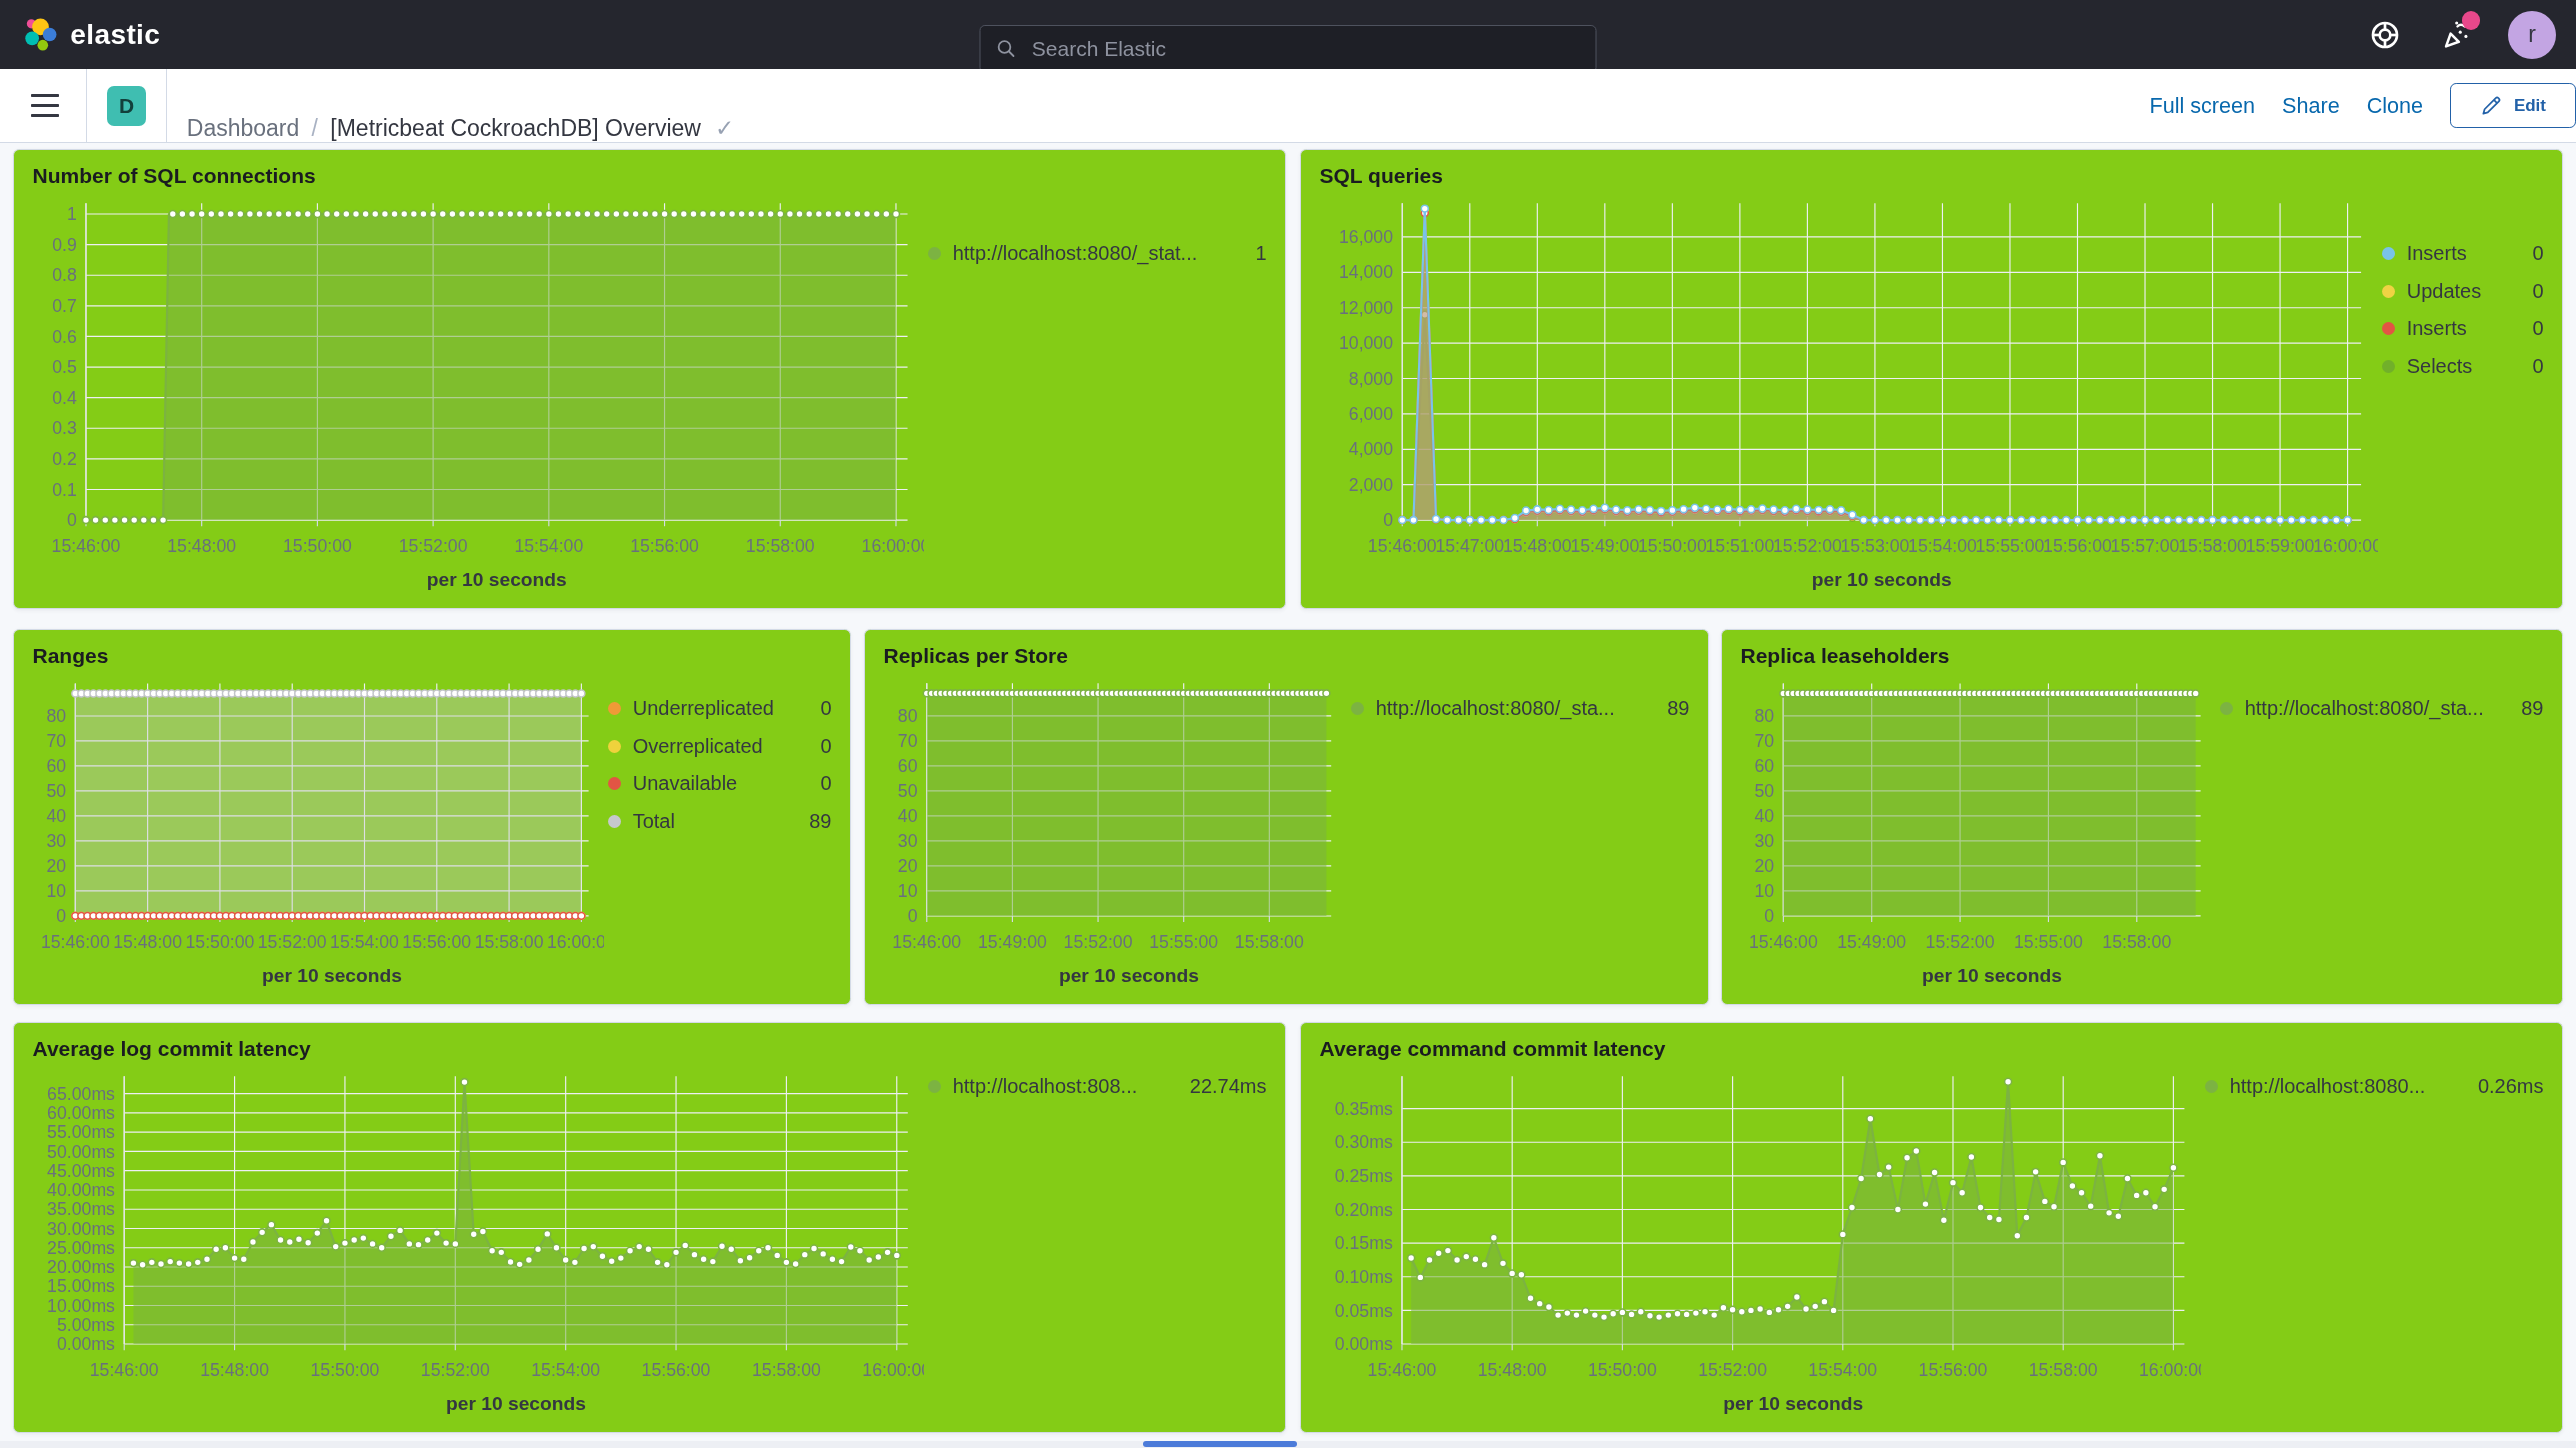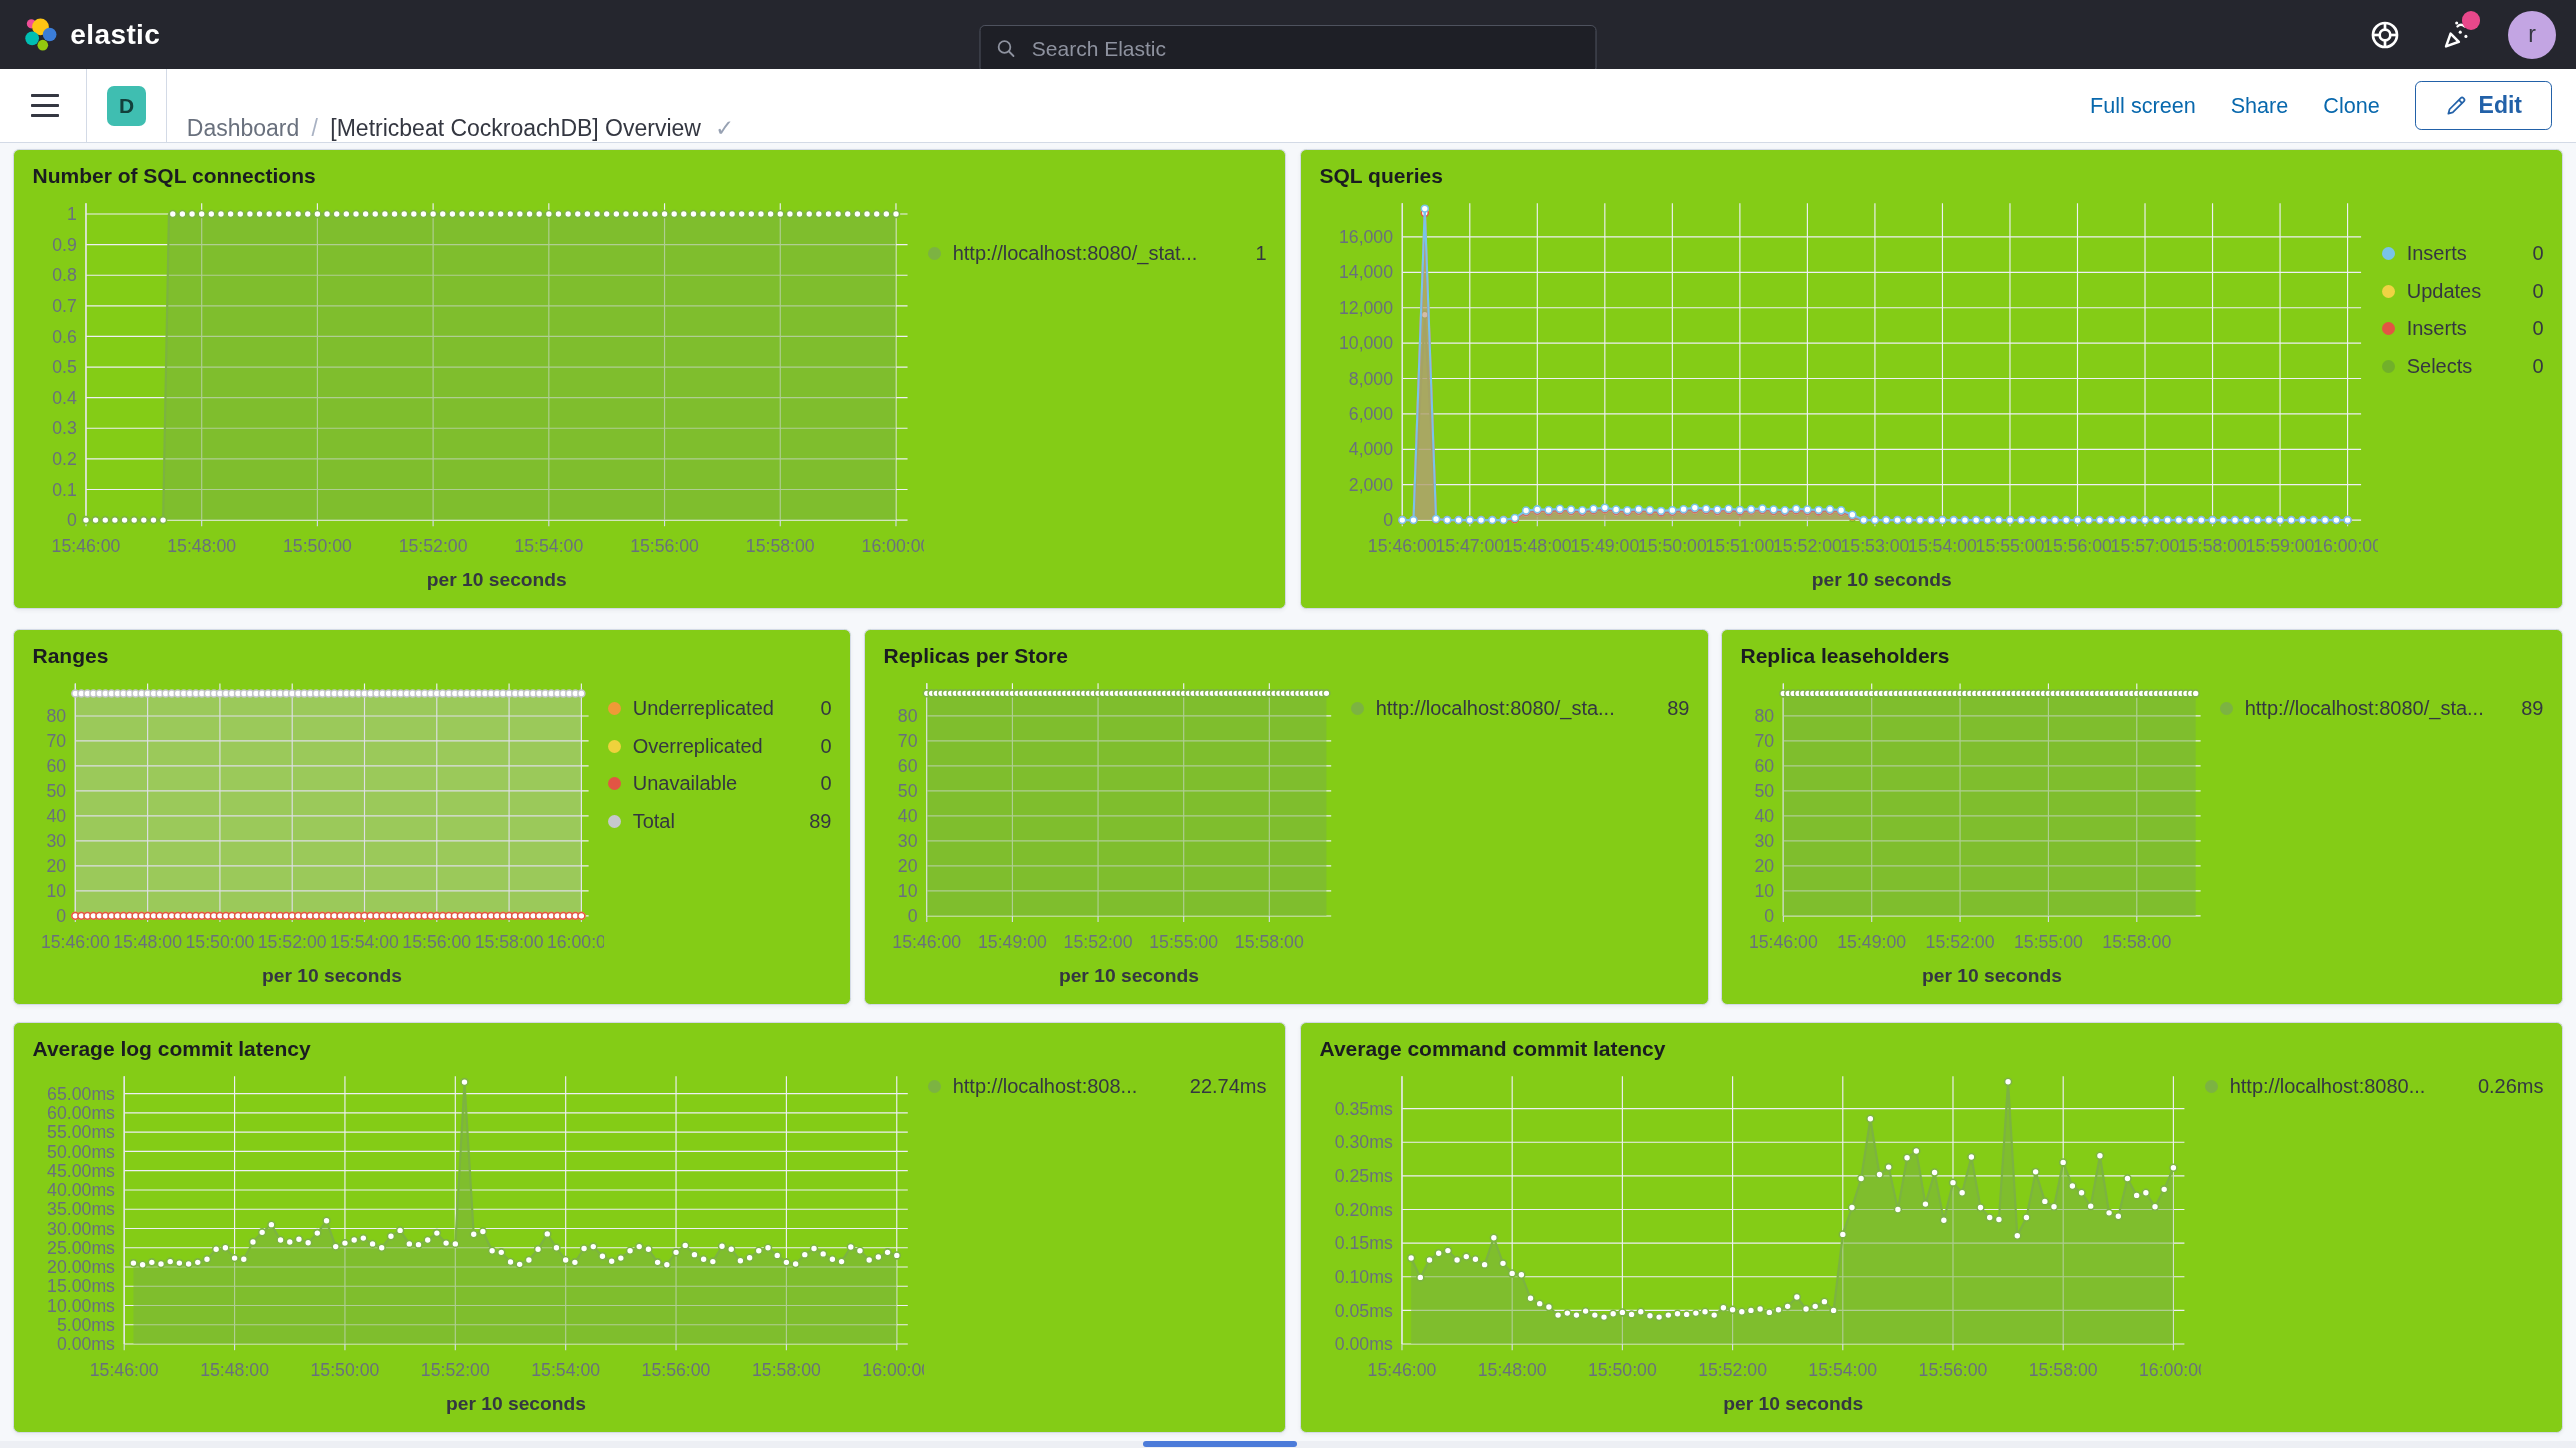--- a/index.html
+++ b/index.html
@@ -26,24 +26,24 @@
   .menu-btn{margin-left:26px;display:flex;flex-direction:column;gap:7px;cursor:pointer;padding:4.6px;}
   .menu-btn span{display:block;width:28px;height:3.1px;background:#343741;border-radius:0.8px;}
   .vdiv{width:0.8px;height:74px;background:#D3DAE6;margin-left:23px;}
   .space-avatar{width:39px;height:40px;border-radius:7px;background:#3FBEB1;color:#12403B;font-size:21px;font-weight:600;
                 display:flex;align-items:center;justify-content:center;margin:0 20px;cursor:pointer;}
   .crumbs{display:flex;align-items:center;margin-left:20px;font-size:23px;margin-top:45px;}
   .crumb-link{color:#69707D;cursor:pointer;}
   .crumb-sep{color:#A9B2C3;margin:0 12.3px;}
   .crumb-title{color:#343741;font-weight:500;}
   .check{color:#98A2B3;font-size:23px;margin-left:14px;}
-  .tbar-right{margin-left:auto;display:flex;align-items:center;gap:35px;margin-right:24px;}
+  .tbar-right{margin-left:auto;display:flex;align-items:center;gap:27px;margin-right:0;}
   .tlink{color:#0868AD;font-size:21.6px;cursor:pointer;}
   .edit-btn{display:flex;align-items:center;gap:10.8px;border:1.5px solid #2261A8;border-radius:6.2px;background:#FFFFFF;
-            color:#2261A8;font-size:23px;font-weight:600;padding:10px 29px;cursor:pointer;}
+            color:#2261A8;font-size:17px;font-weight:600;padding:10px 29px;cursor:pointer;}
 
   
   .panel{position:absolute;background:#84cc16;border:0.8px solid #D3DAE6;border-radius:6.2px;
          box-shadow:0 1.5px 3.9px rgba(52,55,65,.06);padding:14px 18.5px;box-sizing:border-box;
          display:flex;flex-direction:column;}
   .panel h3{margin:0 0 3.1px 0;font-size:21px;font-weight:700;color:#1A1C21;}
   .chart-row{flex:1;display:flex;min-height:0;}
   svg.chart{flex:1;min-width:0;height:100%;display:block;}
   .legend{flex:none;display:flex;flex-direction:column;gap:14.7px;font-size:20px;color:#343741;box-sizing:border-box;padding-left:4.6px;}
   .legend-item{display:flex;align-items:center;gap:11.6px;cursor:pointer;}

